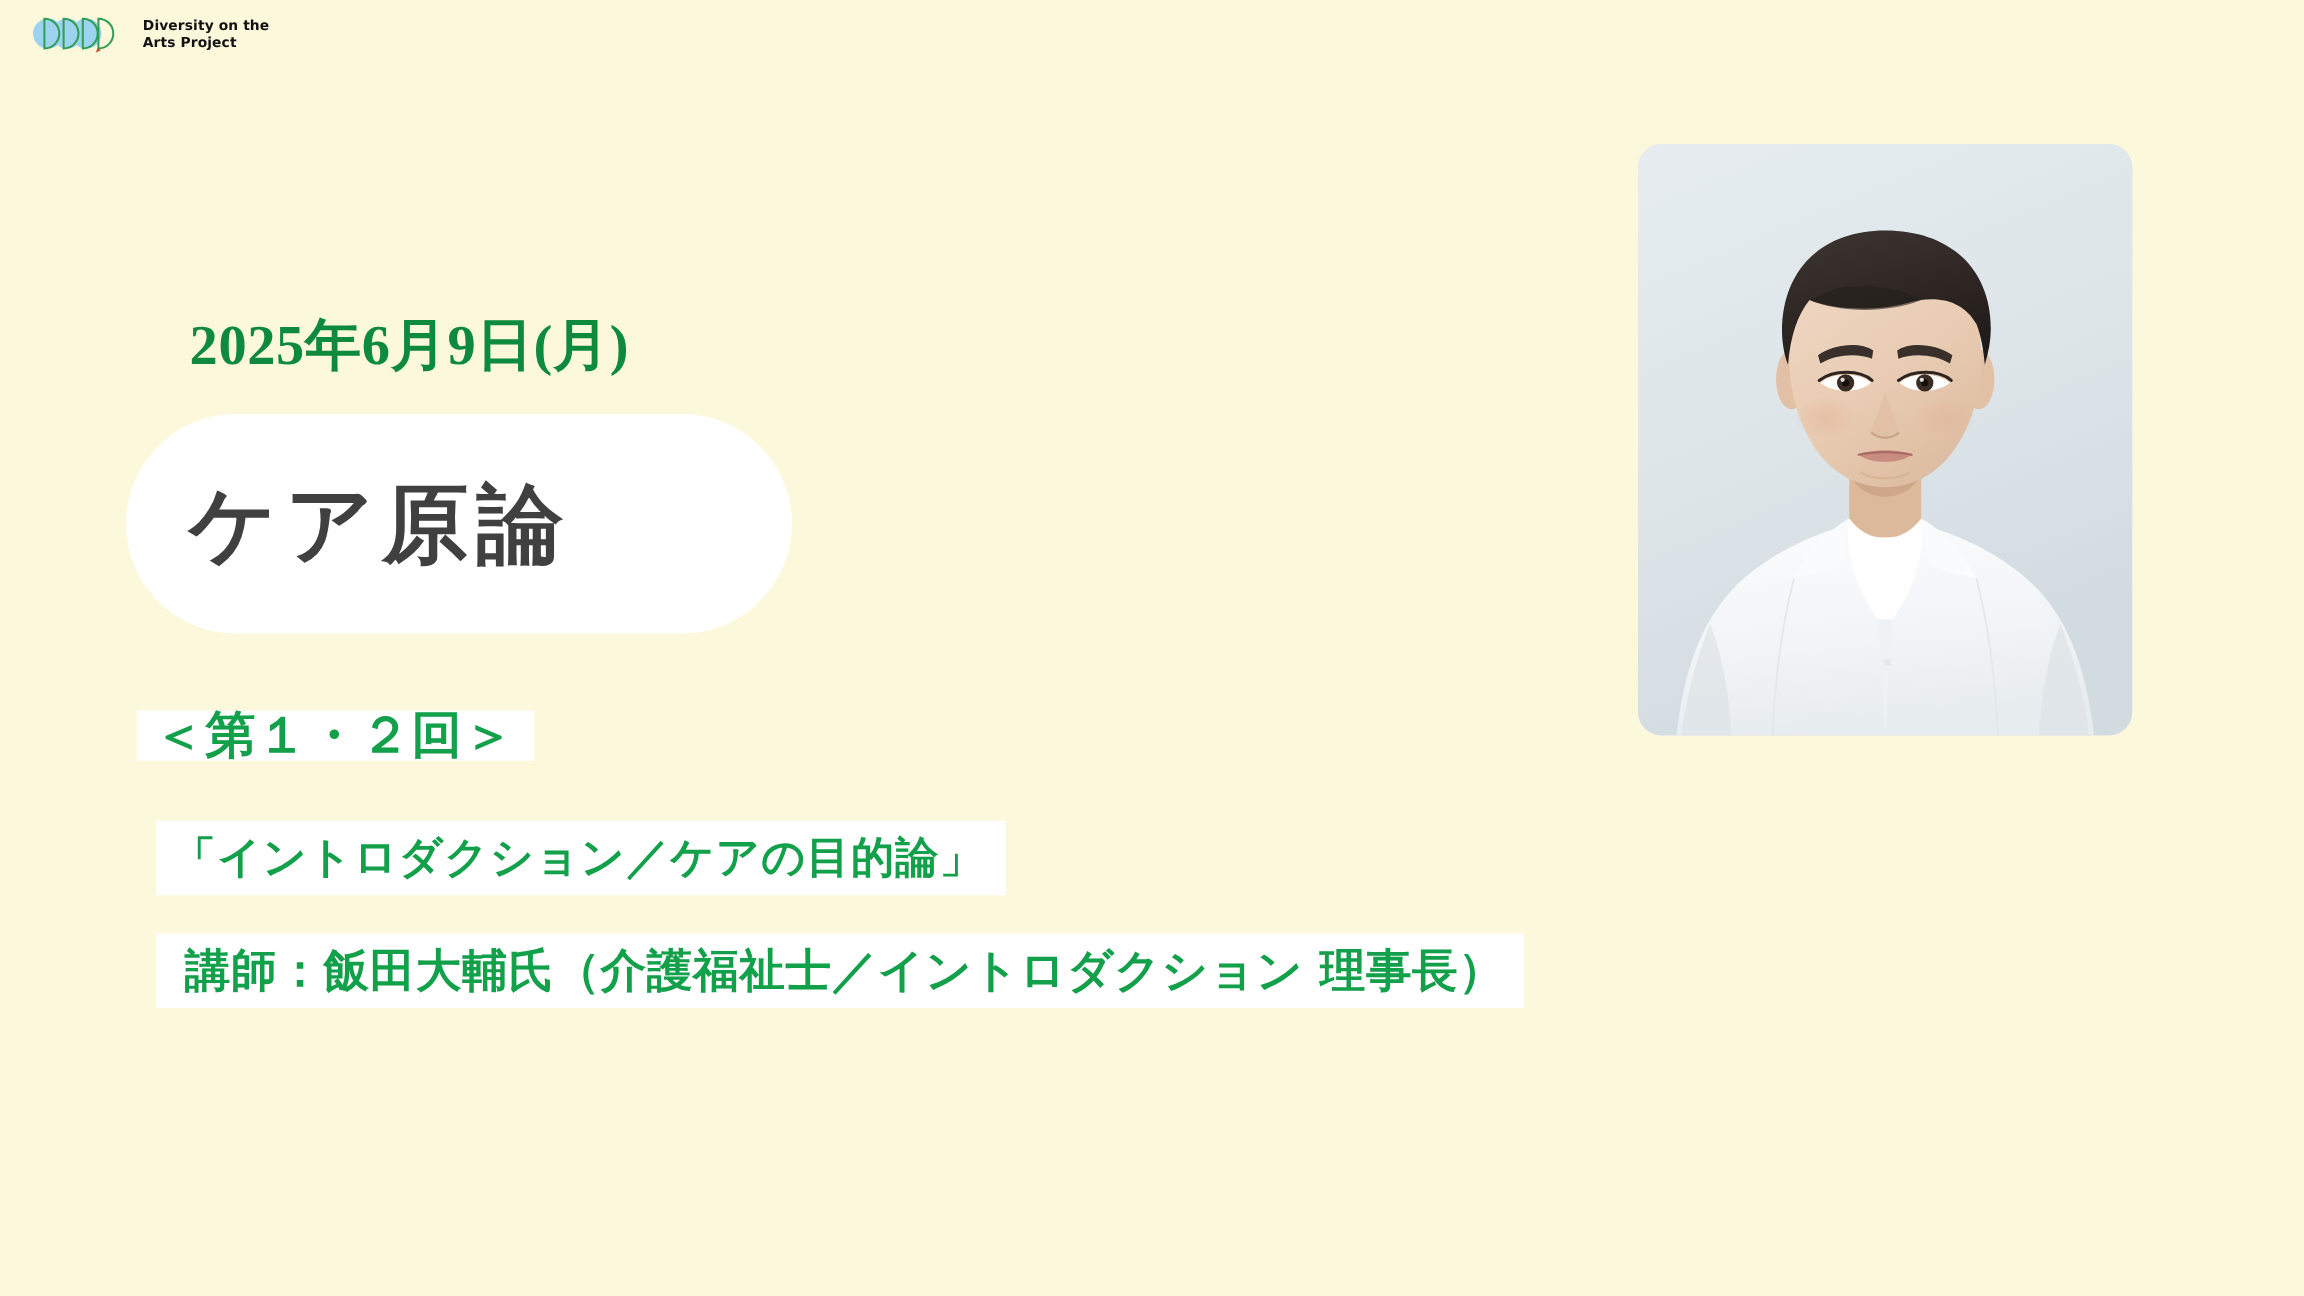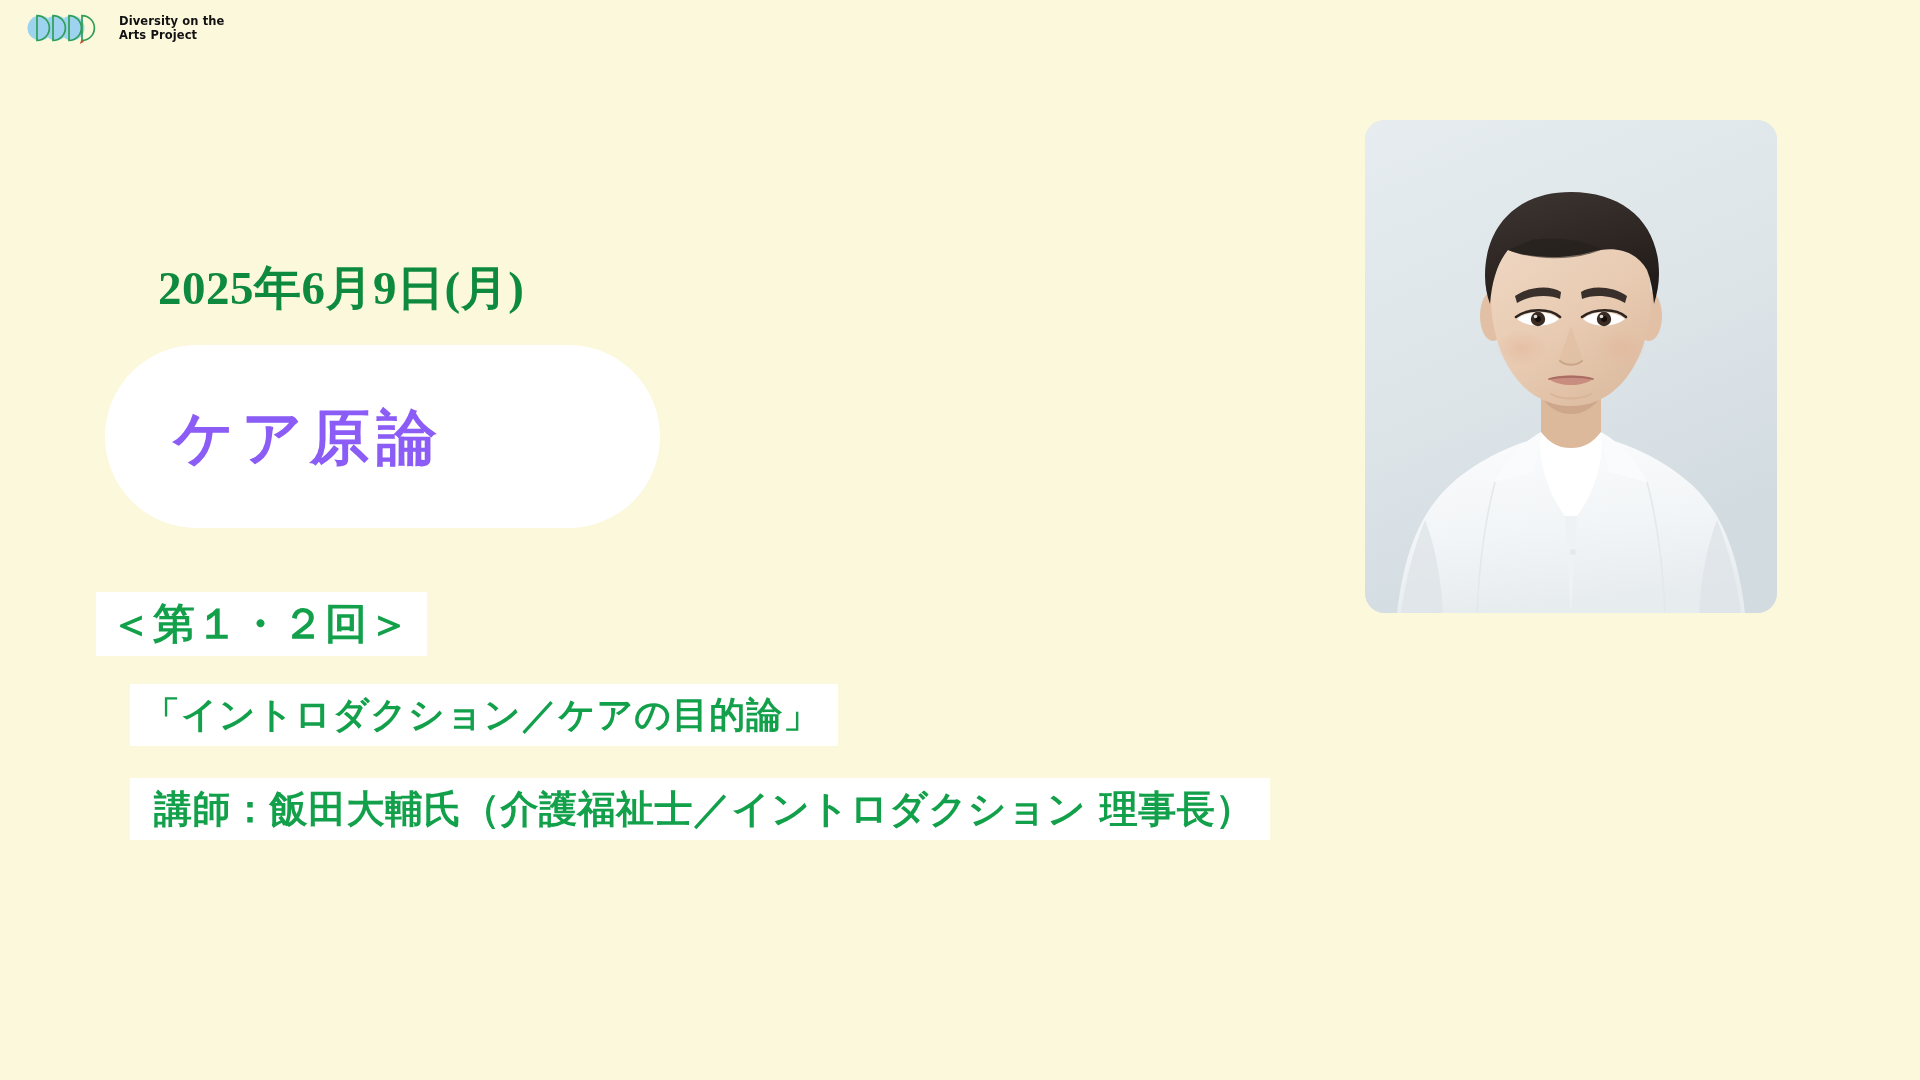--- a/index.html
+++ b/index.html
@@ -85,46 +85,46 @@
     left: 105px;
     top: 345px;
     width: 555px;
     height: 183px;
     background: #FFFFFF;
     border-radius: 92px;
     display: flex;
     align-items: center;
   }
   .title-text {
-    margin-left: 68px;
-    font-family: "DejaVu Sans", "Liberation Sans", sans-serif;
-    font-weight: bold;
-    font-size: 60px;
+    margin-left: 52px;
+    font-family: "DejaVu Sans", "Liberation Sans", sans-serif;
+    font-weight: bold;
+    font-size: 72px;
     line-height: 1;
-    color: #8b5cf6;
+    color: #404040;
     letter-spacing: 7px;
     white-space: nowrap;
   }
 
   
   .band {
     position: absolute;
     background: #FFFFFF;
     display: flex;
     align-items: center;
     white-space: nowrap;
     font-family: "DejaVu Sans", "Liberation Sans", sans-serif;
     font-weight: bold;
     color: #12A04A;
   }
 
   .band-episode {
-    left: 96px;
+    left: 114px;
     top: 592px;
-    height: 64px;
+    height: 42px;
     padding: 0 16px 0 14px;
     font-size: 42px;
     letter-spacing: 1px;
   }
 
   .band-subtitle {
     left: 130px;
     top: 684px;
     height: 62px;
     padding: 0 18px 0 14px;

